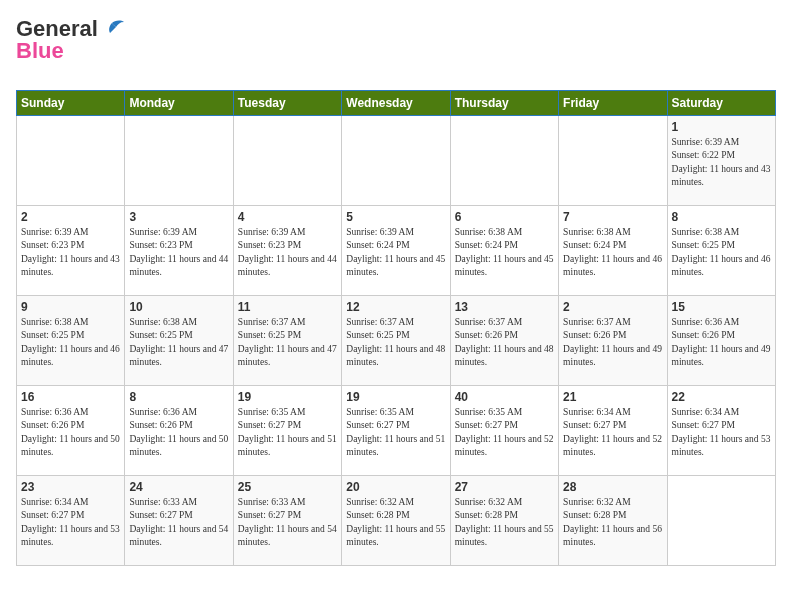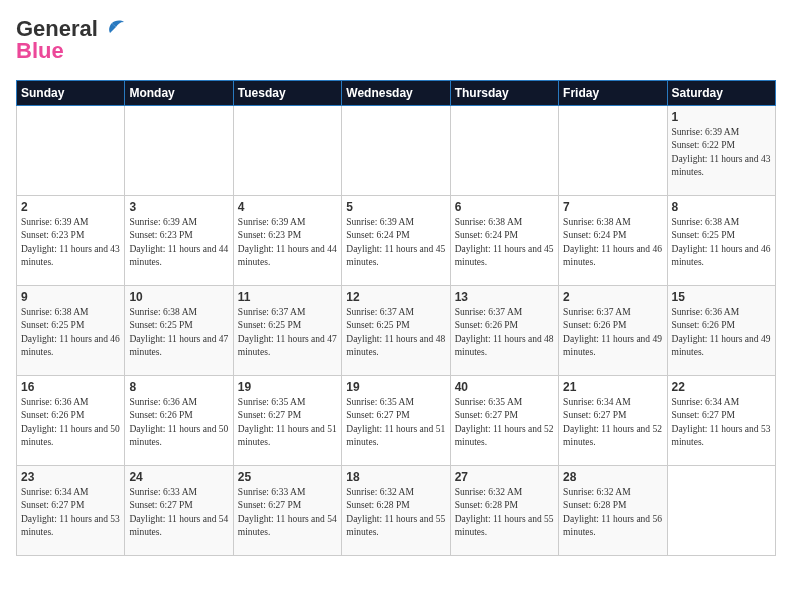--- a/index.html
+++ b/index.html
@@ -7,21 +7,21 @@
       font-family: Arial, sans-serif;
       background: #fff;
       width: 792px;
       min-height: 612px;
       padding: 16px;
     }
     .header {
       display: flex;
       justify-content: space-between;
       align-items: flex-end;
-      margin-bottom: 16px;
+      margin-bottom: 26px;
     }
     .logo {
       display: flex;
       flex-direction: column;
       align-items: flex-start;
     }
     .logo-row {
       display: flex;
       align-items: center;
       gap: 4px;
@@ -37,21 +37,21 @@
     .calendar-subtitle {
       font-size: 15px;
       color: #555;
     }
     table {
       width: 100%;
       border-collapse: collapse;
       table-layout: fixed;
     }
     thead tr th {
-      background-color: #0f172a;
+      background-color: #4d7c0f;
       color: #fff;
       font-size: 12px;
       font-weight: bold;
       padding: 5px 4px;
       text-align: left;
       border: 1px solid #2879c0;
     }
     tbody tr td {
       border: 1px solid #ccc;
       vertical-align: top;
@@ -222,21 +222,21 @@
         </td>
         <td>
           <span class="day-number">24</span>
           <div class="day-info">Sunrise: 6:33 AM<br>Sunset: 6:27 PM<br>Daylight: 11 hours and 54 minutes.</div>
         </td>
         <td>
           <span class="day-number">25</span>
           <div class="day-info">Sunrise: 6:33 AM<br>Sunset: 6:27 PM<br>Daylight: 11 hours and 54 minutes.</div>
         </td>
         <td>
-          <span class="day-number">18</span>
+          <span class="day-number">20</span>
           <div class="day-info">Sunrise: 6:32 AM<br>Sunset: 6:28 PM<br>Daylight: 11 hours and 55 minutes.</div>
         </td>
         <td>
           <span class="day-number">27</span>
           <div class="day-info">Sunrise: 6:32 AM<br>Sunset: 6:28 PM<br>Daylight: 11 hours and 55 minutes.</div>
         </td>
         <td>
           <span class="day-number">28</span>
           <div class="day-info">Sunrise: 6:32 AM<br>Sunset: 6:28 PM<br>Daylight: 11 hours and 56 minutes.</div>
         </td>

